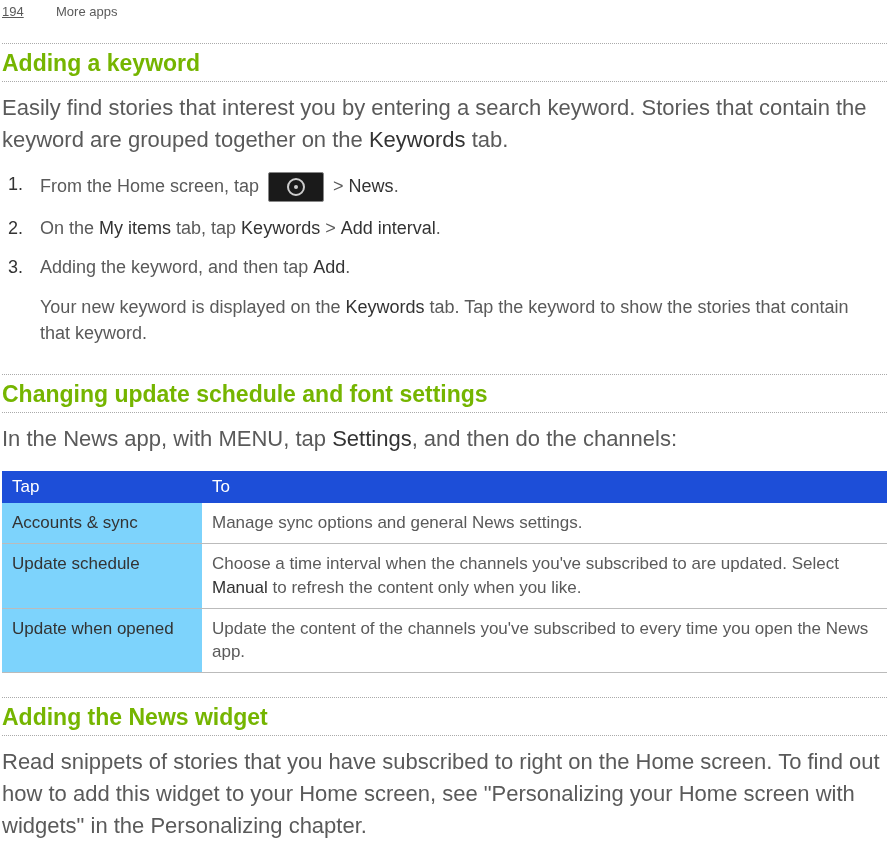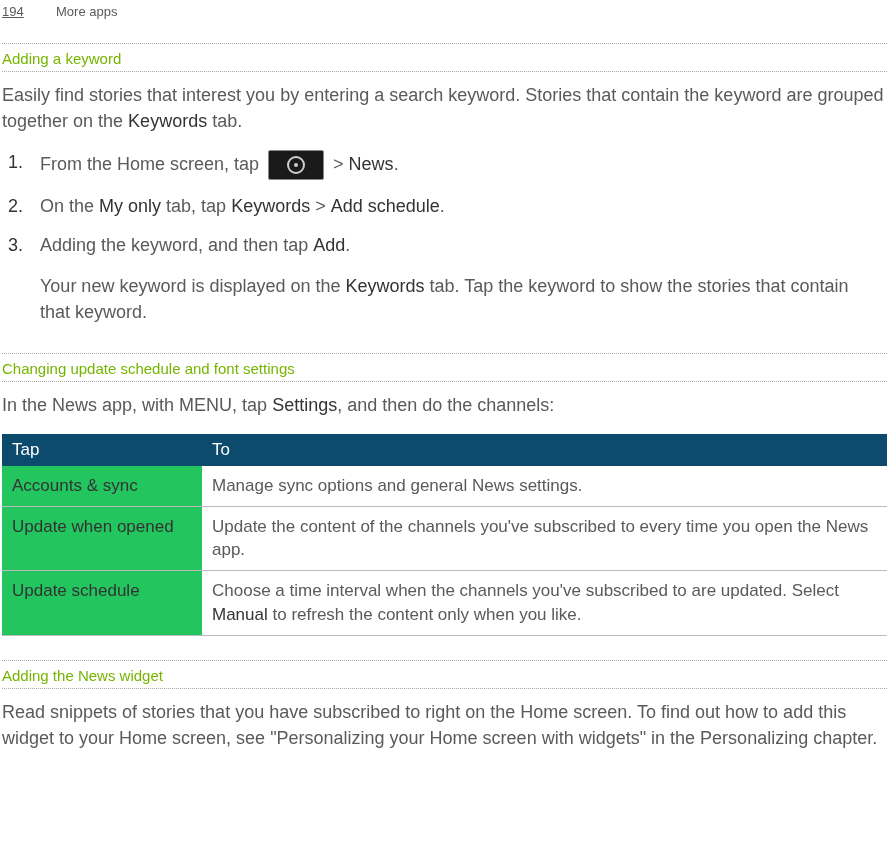--- a/index.html
+++ b/index.html
@@ -26,26 +26,26 @@
       min-width: 24px;
       text-decoration: underline;
     }
     .dotted-sep {
       border: none;
       border-top: 1px dotted #aaa;
       margin: 0;
     }
     h2.section-title {
       color: #75b500;
-      font-weight: 400;
-      font-size: 15px;
+      font-weight: 700;
+      font-size: 23px;
       padding: 6px 0 4px 0;
     }
     .body-text {
-      font-size: 18px;
+      font-size: 22px;
       line-height: 1.45;
       color: #5a5a5a;
       margin: 10px 0 16px 0;
     }
     .bold {
       color: #333;
       font-weight: 500;
     }
     ol {
       list-style: none;
@@ -105,38 +105,38 @@
       margin: 10px 8px 28px 0;
       padding-left: 38px;
     }
     table {
       width: 100%;
       border-collapse: collapse;
       margin: 8px 0 24px 0;
       font-size: 17px;
     }
     table thead th {
-      background: #0c4a6e;
+      background: #1d4ed8;
       color: #fff;
       font-weight: 400;
       text-align: left;
       padding: 6px 10px;
     }
     table thead th:first-child {
       width: 200px;
     }
     table tbody td {
       padding: 8px 10px;
       vertical-align: top;
       line-height: 1.4;
       color: #5a5a5a;
       border-bottom: 1px solid #bbb;
     }
     table tbody td:first-child {
-      background: #22c55e;
+      background: #7dd3fc;
       color: #333;
       font-weight: 400;
     }
     .section-sep {
       margin-top: 28px;
     }
   </style>
 </head>
 <body>
 
@@ -153,21 +153,21 @@
   <span>Easily find stories that interest you by entering a search keyword. Stories that contain the keyword are grouped together on the </span><span class="bold">Keywords</span><span> tab.</span>
 </p>
 
 <ol>
   <li>
     <span class="num">1.</span>
     <span>From the Home screen, tap </span><span class="inline-icon"></span><span> &gt; </span><span class="bold">News</span><span>.</span>
   </li>
   <li>
     <span class="num">2.</span>
-    <span>On the </span><span class="bold">My only</span><span> tab, tap </span><span class="bold">Keywords</span><span> &gt; </span><span class="bold">Add schedule</span><span>.</span>
+    <span>On the </span><span class="bold">My items</span><span> tab, tap </span><span class="bold">Keywords</span><span> &gt; </span><span class="bold">Add interval</span><span>.</span>
   </li>
   <li>
     <span class="num">3.</span>
     <span>Adding the keyword, and then tap </span><span class="bold">Add</span><span>.</span>
   </li>
 </ol>
 
 <p class="indent-para">
   <span>Your new keyword is displayed on the </span><span class="bold">Keywords</span><span> tab. Tap the keyword to show the stories that contain that keyword.</span>
 </p>
@@ -186,29 +186,29 @@
       <th>Tap</th>
       <th>To</th>
     </tr>
   </thead>
   <tbody>
     <tr>
       <td>Accounts &amp; sync</td>
       <td>Manage sync options and general News settings.</td>
     </tr>
     <tr>
-      <td>Update when opened</td>
-      <td>Update the content of the channels you've subscribed to every time you open the News app.</td>
-    </tr>
-    <tr>
       <td>Update schedule</td>
       <td>
         <span>Choose a time interval when the channels you've subscribed to are updated. Select </span><span class="bold">Manual</span><span> to refresh the content only when you like.</span>
       </td>
     </tr>
+    <tr>
+      <td>Update when opened</td>
+      <td>Update the content of the channels you've subscribed to every time you open the News app.</td>
+    </tr>
   </tbody>
 </table>
 
 <hr class="dotted-sep">
 <h2 class="section-title">Adding the News widget</h2>
 <hr class="dotted-sep">
 
 <p class="body-text">Read snippets of stories that you have subscribed to right on the Home screen. To find out how to add this widget to your Home screen, see "Personalizing your Home screen with widgets" in the Personalizing chapter.</p>
 
 </body></html>

